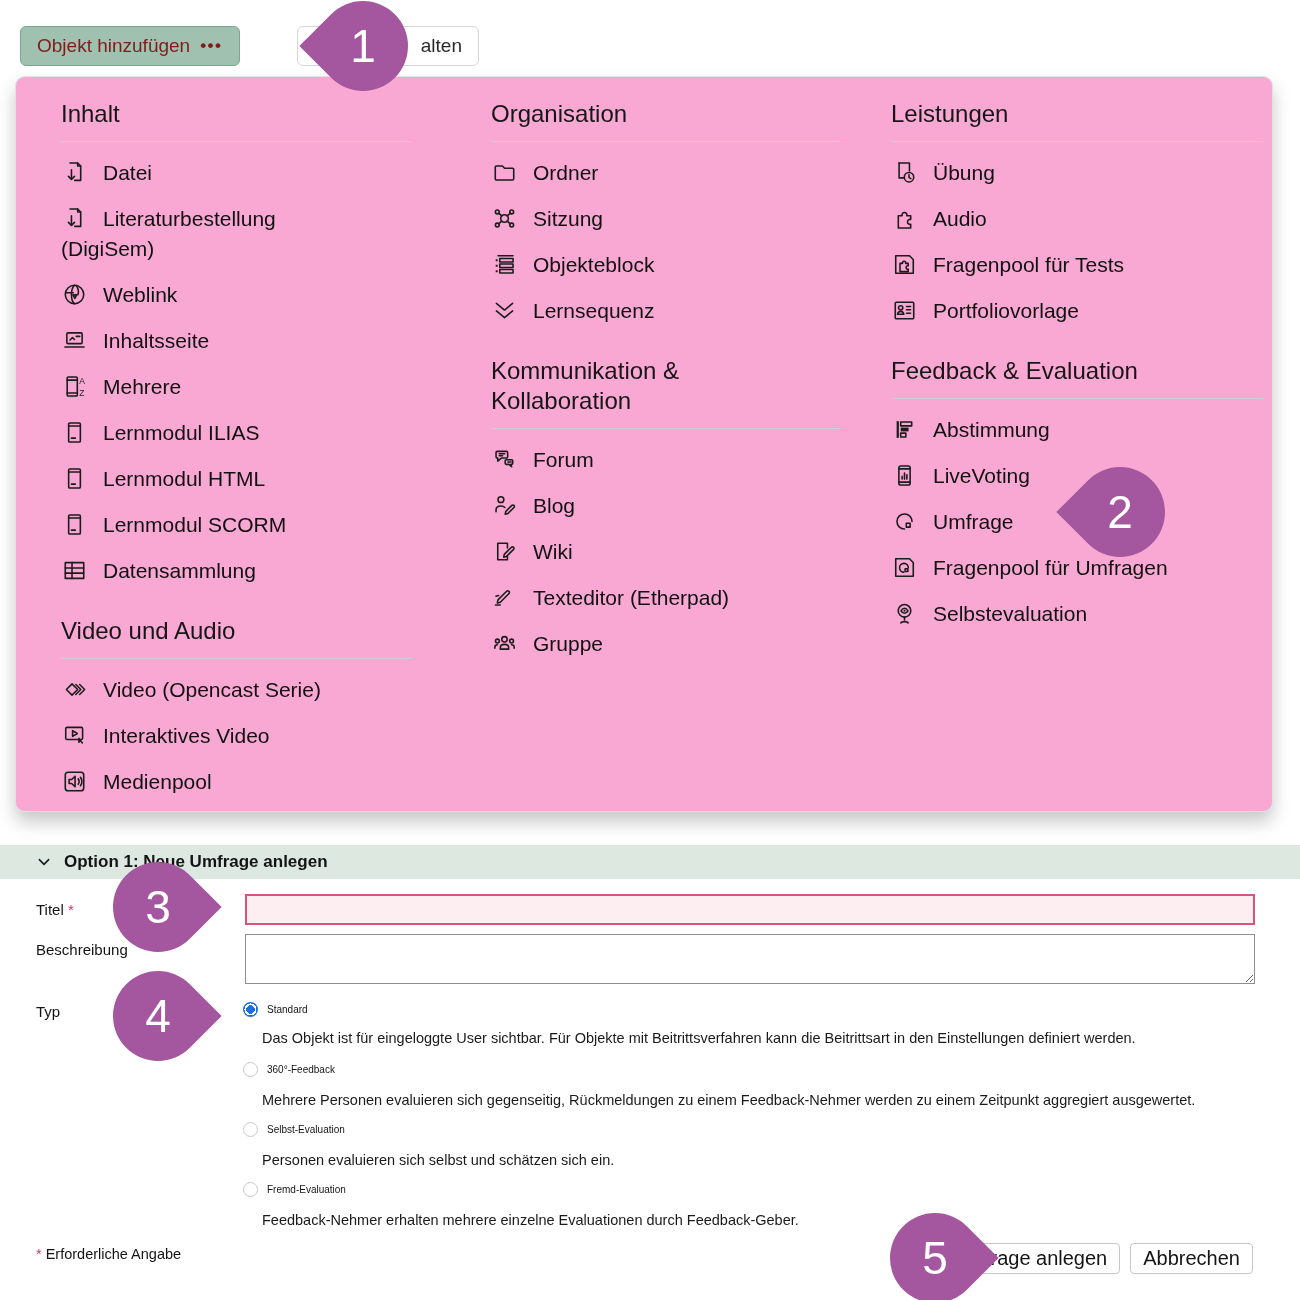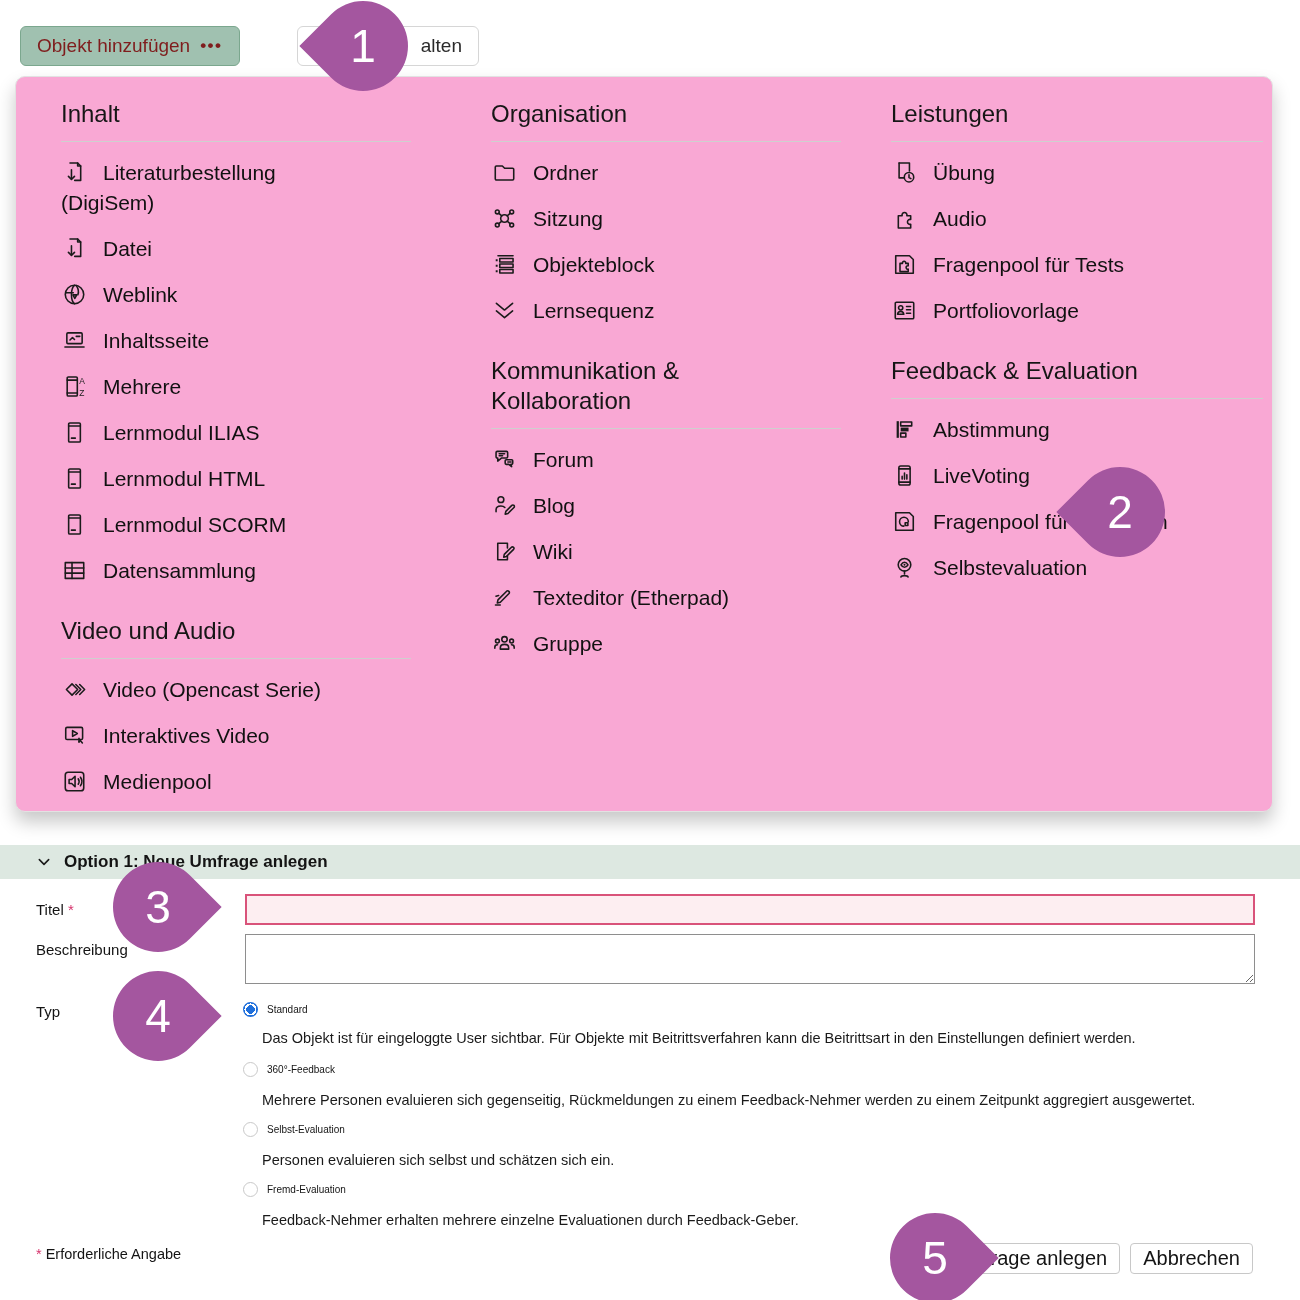--- a/index.html
+++ b/index.html
@@ -77,32 +77,32 @@
     <span class="dots">•••</span>
   </div>
   <div class="btn-ghost">
     <span>alten</span>
   </div>
 
   <div class="menu-panel">
 
     <div class="col col1">
       <h2 class="sec-title">Inhalt</h2>
+      <a class="mi"><svg class="ic" viewBox="0 0 24 24">
+            <path d="M8 3.5h6.8l2.7 2.7V19h-5.3"></path>
+            <path d="M14.8 3.5v2.7h2.7"></path>
+            <path d="M9.3 9.5v8.3"></path>
+            <path d="M6.6 15.4l2.7 2.7 2.7-2.7"></path>
+          </svg><span>Datei</span></a>
       <a class="mi narrow"><svg class="ic" viewBox="0 0 24 24">
             <path d="M8 3.5h6.8l2.7 2.7V19h-5.3"></path>
             <path d="M14.8 3.5v2.7h2.7"></path>
             <path d="M9.3 9.5v8.3"></path>
             <path d="M6.6 15.4l2.7 2.7 2.7-2.7"></path>
           </svg><span>Literaturbestellung (DigiSem)</span></a>
-      <a class="mi"><svg class="ic" viewBox="0 0 24 24">
-            <path d="M8 3.5h6.8l2.7 2.7V19h-5.3"></path>
-            <path d="M14.8 3.5v2.7h2.7"></path>
-            <path d="M9.3 9.5v8.3"></path>
-            <path d="M6.6 15.4l2.7 2.7 2.7-2.7"></path>
-          </svg><span>Datei</span></a>
       <a class="mi"><svg class="ic" viewBox="0 0 24 24">
             <circle cx="12" cy="12" r="8.2"></circle>
             <path d="M12 3.8c-3.6 2.6-3.6 13.8 0 16.4"></path>
             <path d="M13.5 3.9c2 3 2.4 6.2 1.5 8.3"></path>
             <path d="M4.3 10.5h6.6"></path>
             <path d="M10.6 12.3h3.4l-1.7 3.2z"></path>
           </svg><span>Weblink</span></a>
       <a class="mi"><svg class="ic" viewBox="0 0 24 24">
             <rect x="5.2" y="5.2" width="13.6" height="9.6" rx="1"></rect>
             <path d="M3.5 17.8h17"></path>
@@ -239,20 +239,24 @@
             <rect x="8.6" y="5.4" width="9.8" height="3.4"></rect>
             <path class="fl" d="M8.6 10.3h7v3.4h-7z"></path>
             <rect x="8.6" y="15.2" width="4.6" height="3.4"></rect>
           </svg><span>Abstimmung</span></a>
       <a class="mi"><svg class="ic" viewBox="0 0 24 24">
             <rect x="7" y="3.5" width="10" height="17" rx="1.6"></rect>
             <path d="M7 6.1h10M7 17.9h10"></path>
             <path d="M9.9 15.2v-2.4M12 15.2V9.8M14.1 15.2v-3.8"></path>
           </svg><span>LiveVoting</span></a>
       <a class="mi"><svg class="ic" viewBox="0 0 24 24">
+            <path d="M18.7 12A6.7 6.7 0 1 0 12 18.7"></path>
+            <rect x="13.6" y="13.6" width="3.4" height="3.4"></rect>
+          </svg><span>Umfrage</span></a>
+      <a class="mi"><svg class="ic" viewBox="0 0 24 24">
             <path d="M4.2 4.2h12.2l3.4 3.4v12.2H4.2z"></path>
             <path d="M15.4 12.2a3.9 3.9 0 1 0-3.9 3.9"></path>
             <rect x="12.6" y="13.1" width="2.4" height="2.4"></rect>
           </svg><span>Fragenpool für Umfragen</span></a>
       <a class="mi"><svg class="ic" viewBox="0 0 24 24">
             <circle cx="12" cy="9.6" r="5.6"></circle>
             <path d="M8.9 9.6c.9-1.5 2-2.2 3.1-2.2s2.2.7 3.1 2.2c-.9 1.5-2 2.2-3.1 2.2s-2.2-.7-3.1-2.2z"></path>
             <circle class="fl" cx="12" cy="9.6" r=".9"></circle>
             <path d="M12 15.2v2.6"></path>
             <path d="M8.8 20.4c.6-1.6 5.8-1.6 6.4 0"></path>

